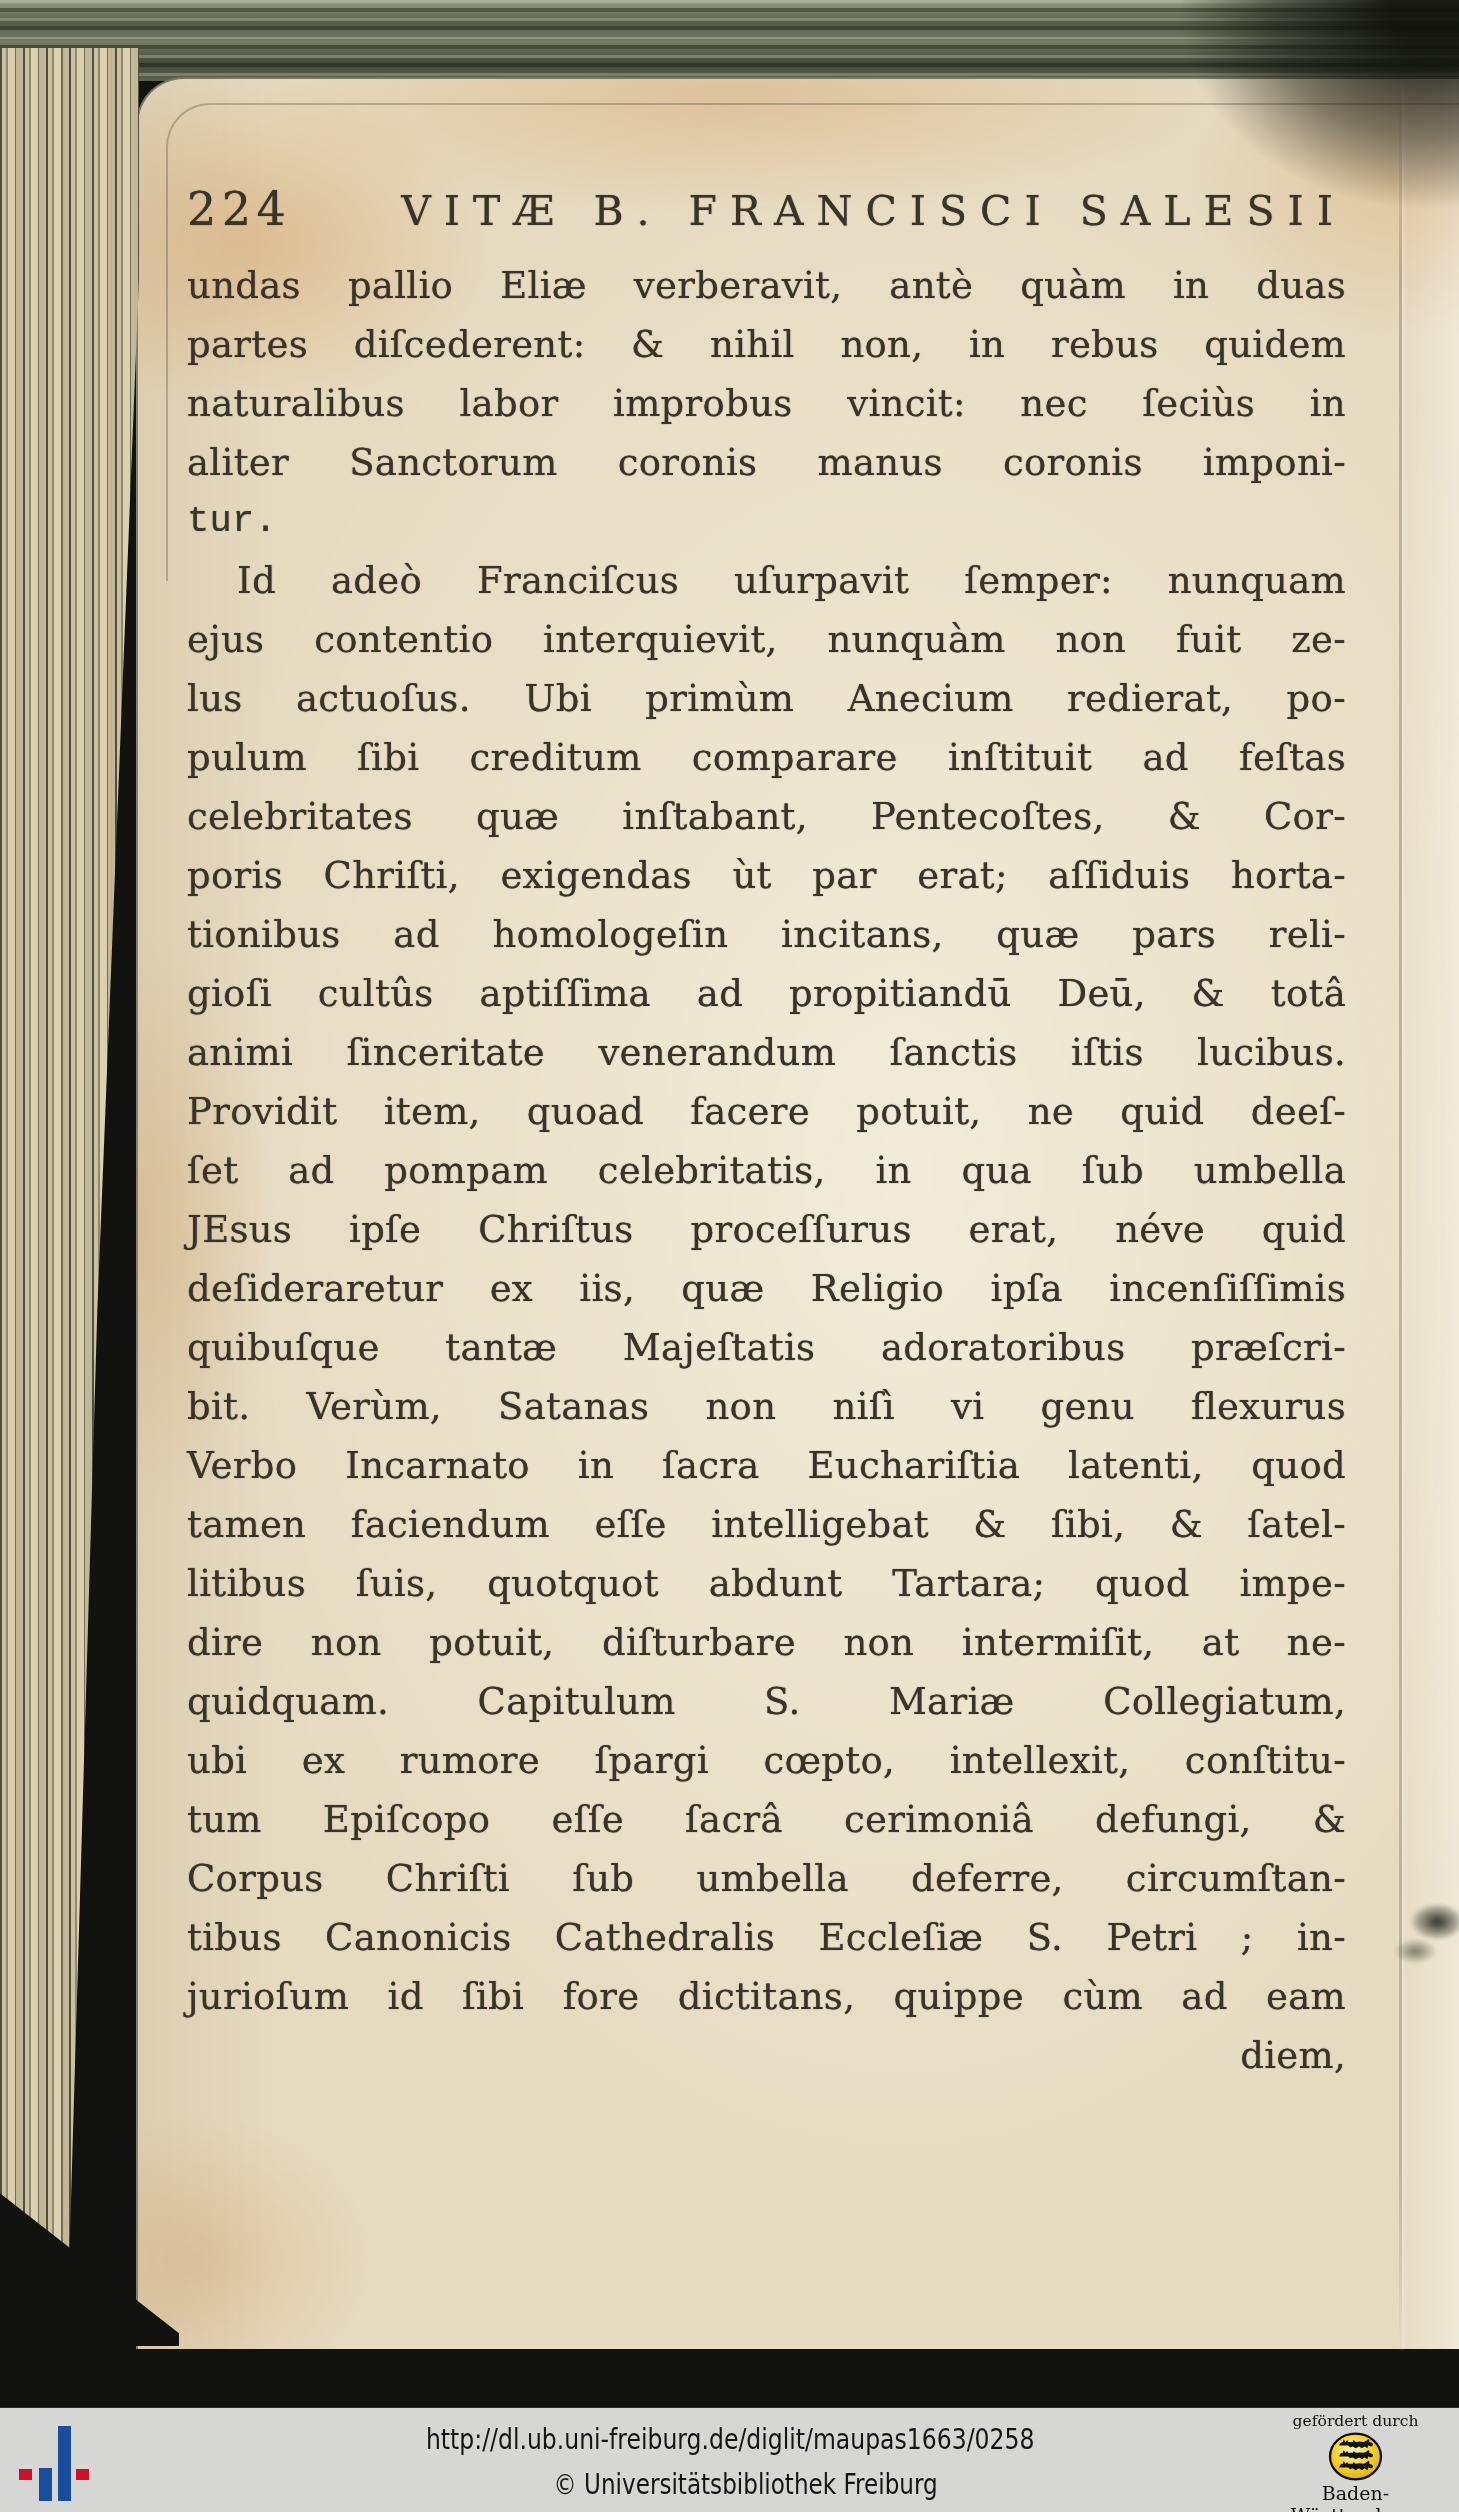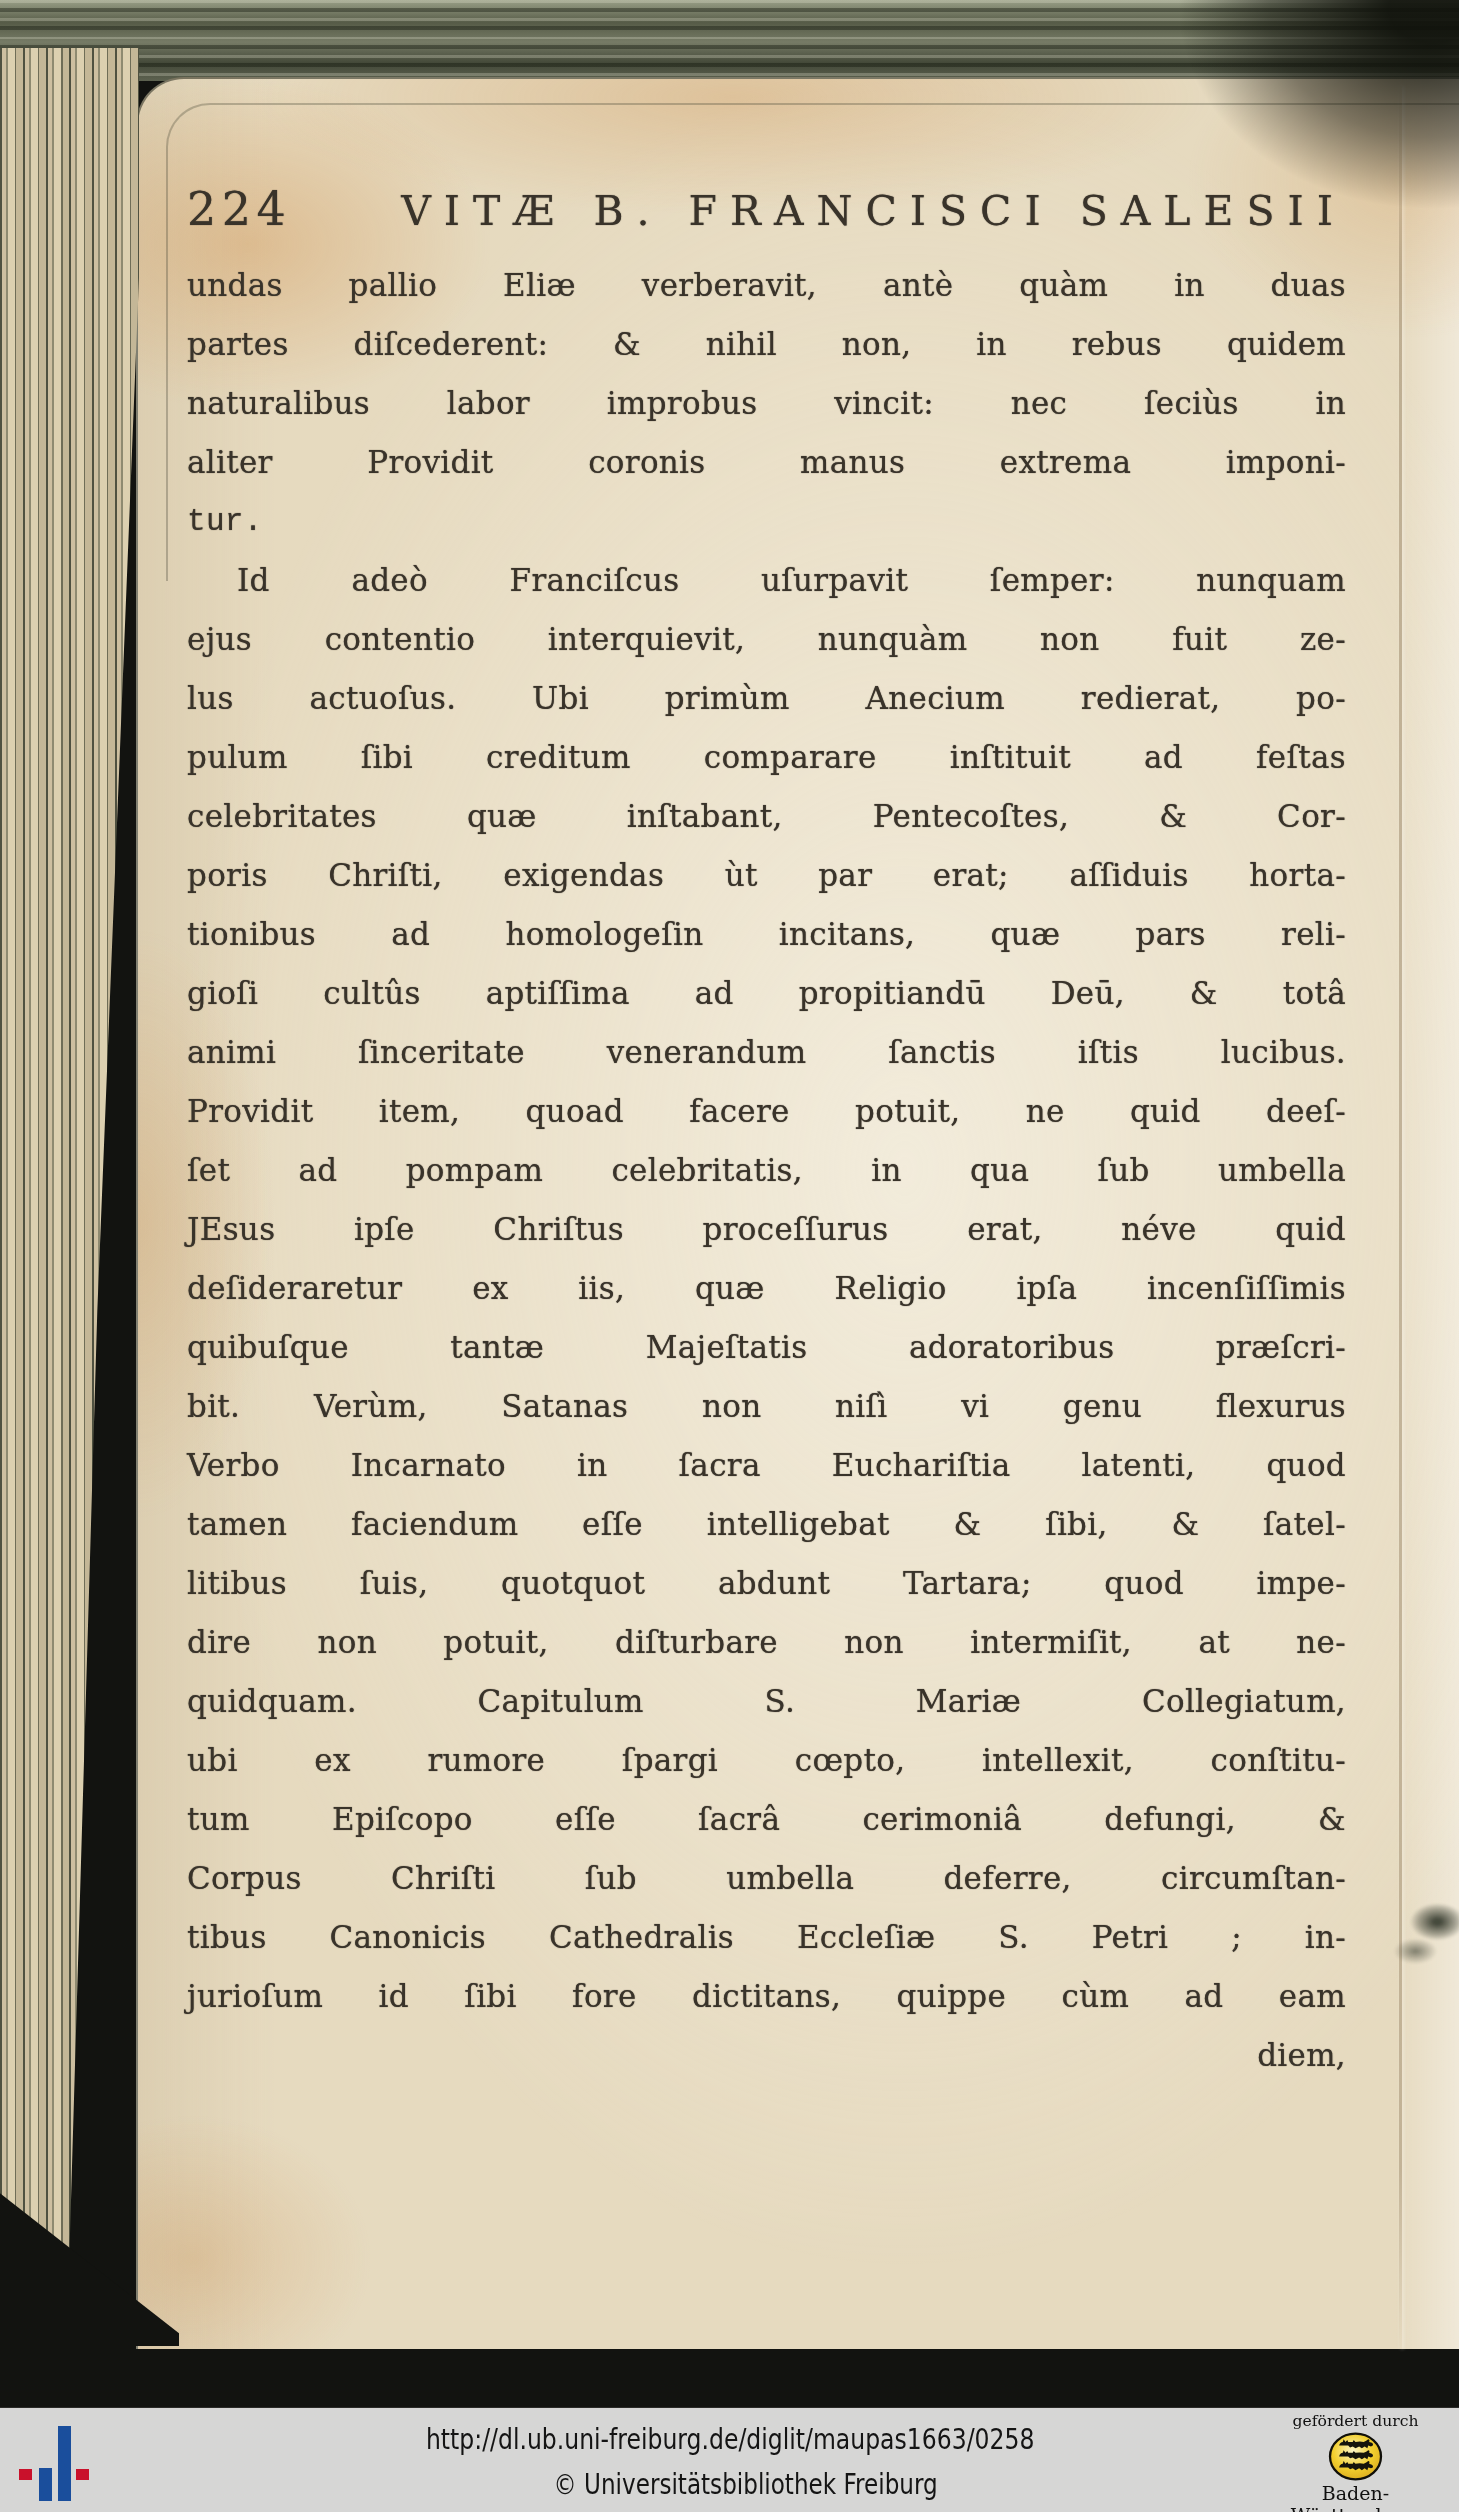--- a/index.html
+++ b/index.html
@@ -43,21 +43,21 @@
     background:
       radial-gradient(ellipse 38px 26px at 72% 40%, rgba(42,48,36,.85) 10%, rgba(42,48,36,.35) 50%, rgba(0,0,0,0) 72%),
       radial-gradient(ellipse 31px 18.3px at 45% 72%, rgba(42,48,36,.55), rgba(0,0,0,0) 70%);}
 
   
   .content{position:relative;z-index:2;padding:103px 114px 0 49px;color:#39332a;
     text-shadow:0 0 1.1px rgba(57,51,42,.8);}
   .pg-header{display:flex;justify-content:space-between;align-items:baseline;margin-bottom:20px;white-space:nowrap;}
   .pg-num{font-size:46px;letter-spacing:5.5px;}
   .pg-title{font-size:41px;letter-spacing:13px;}
-  .bodylines{font-size:31px;line-height:59px;letter-spacing:0.3px;}
+  .bodylines{font-size:37px;line-height:59px;letter-spacing:0.3px;}
   .tline{min-height:59px;}
   .tline.justify{text-align:justify;text-align-last:justify;}
   .tline.indent{text-align:justify;text-align-last:justify;text-indent:50px;}
   .tline.left{text-align:left;font-family:Liberation Mono, monospace;}
   .tline.right{text-align:right;}
 
   
   .footer{position:absolute;left:0;top:2407px;width:1460px;height:105px;background:#d6d6d5;z-index:10;
     border-top:0.9px solid #2b2b28;font-family:"DejaVu Sans",sans-serif;color:#141414;}
   .url{position:absolute;left:0;top:14.7px;width:100%;text-align:center;font-size:28px;}
@@ -90,21 +90,21 @@
 
     <div class="content">
       <div class="pg-header">
         <span class="pg-num">224</span>
         <span class="pg-title">VITÆ B. FRANCISCI SALESII</span>
       </div>
       <div class="bodylines">
           <div class="tline justify">undas pallio Eliæ verberavit, antè quàm in duas</div>
           <div class="tline justify">partes diſcederent: &amp; nihil non, in rebus quidem</div>
           <div class="tline justify">naturalibus labor improbus vincit: nec ſeciùs in</div>
-          <div class="tline justify">aliter Providit coronis manus extrema imponi-</div>
+          <div class="tline justify">aliter Sanctorum coronis manus coronis imponi-</div>
           <div class="tline left">tur.</div>
           <div class="tline indent">Id adeò Franciſcus uſurpavit ſemper: nunquam</div>
           <div class="tline justify">ejus contentio interquievit, nunquàm non fuit ze-</div>
           <div class="tline justify">lus actuoſus. Ubi primùm Anecium redierat, po-</div>
           <div class="tline justify">pulum ſibi creditum comparare inſtituit ad feſtas</div>
           <div class="tline justify">celebritates quæ inſtabant, Pentecoſtes, &amp; Cor-</div>
           <div class="tline justify">poris Chriſti, exigendas ùt par erat; aſſiduis horta-</div>
           <div class="tline justify">tionibus ad homologeſin incitans, quæ pars reli-</div>
           <div class="tline justify">gioſi cultûs aptiſſima ad propitiandū Deū, &amp; totâ</div>
           <div class="tline justify">animi ſinceritate venerandum ſanctis iſtis lucibus.</div>

